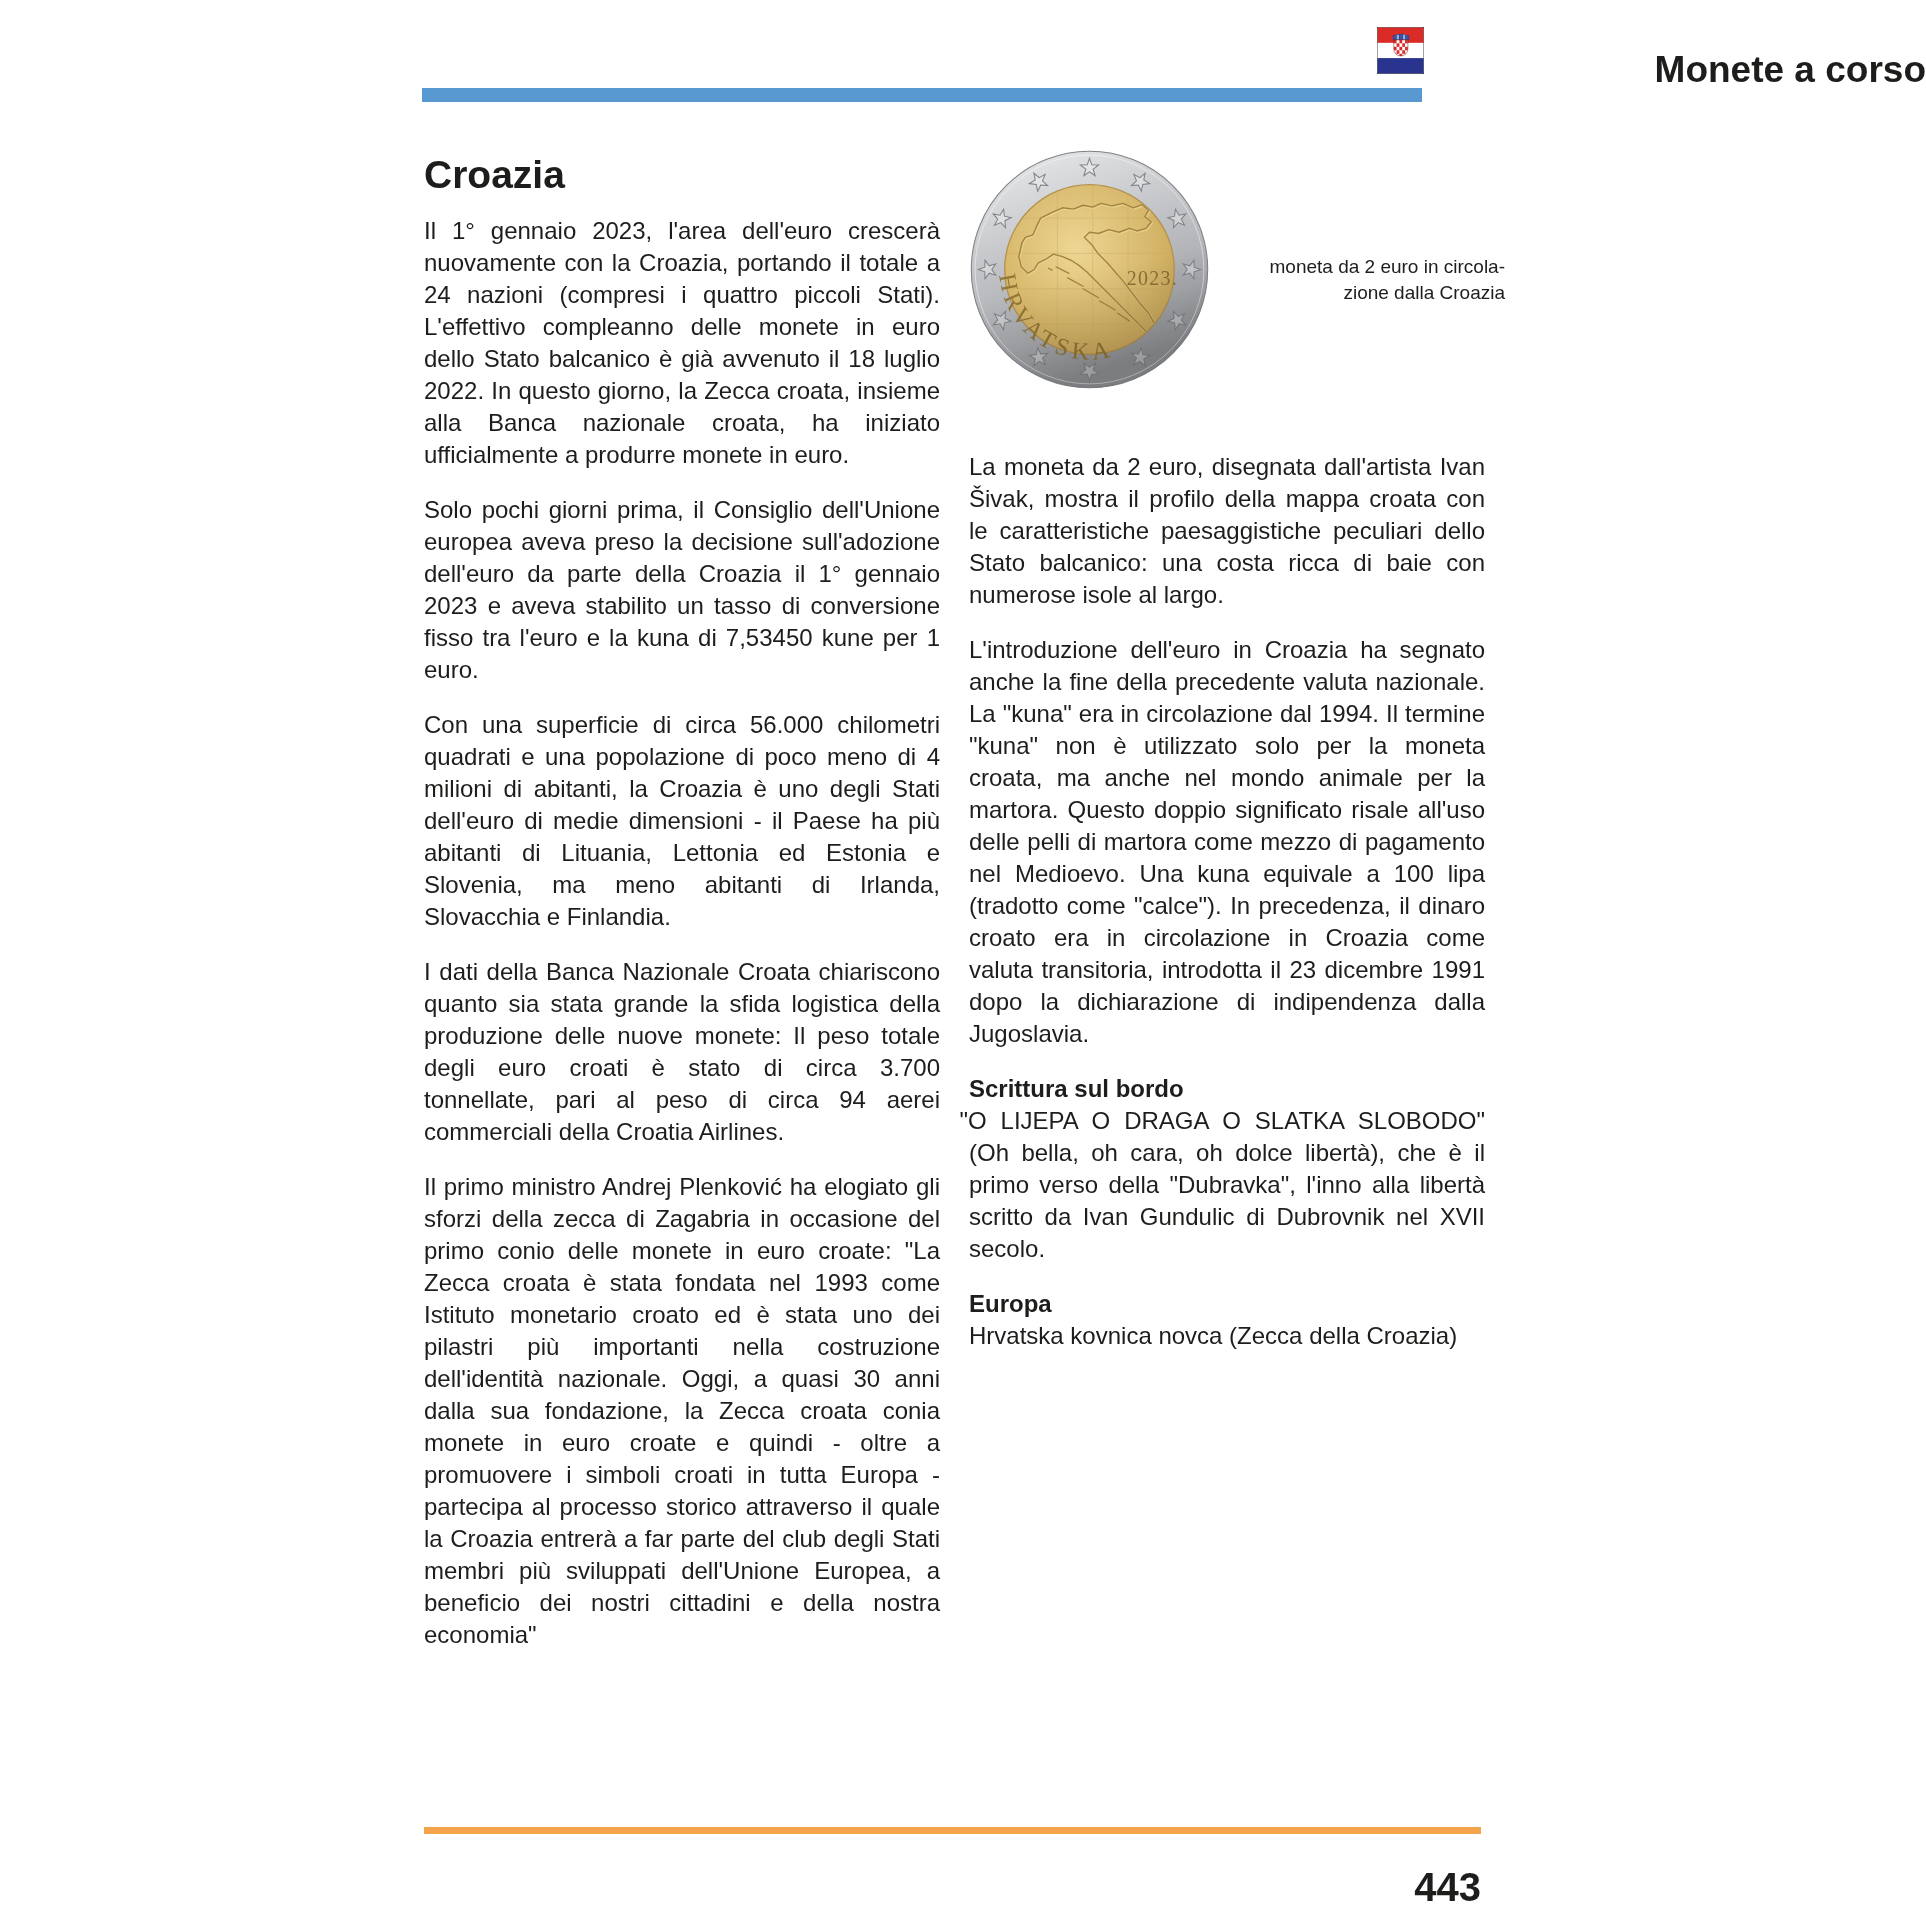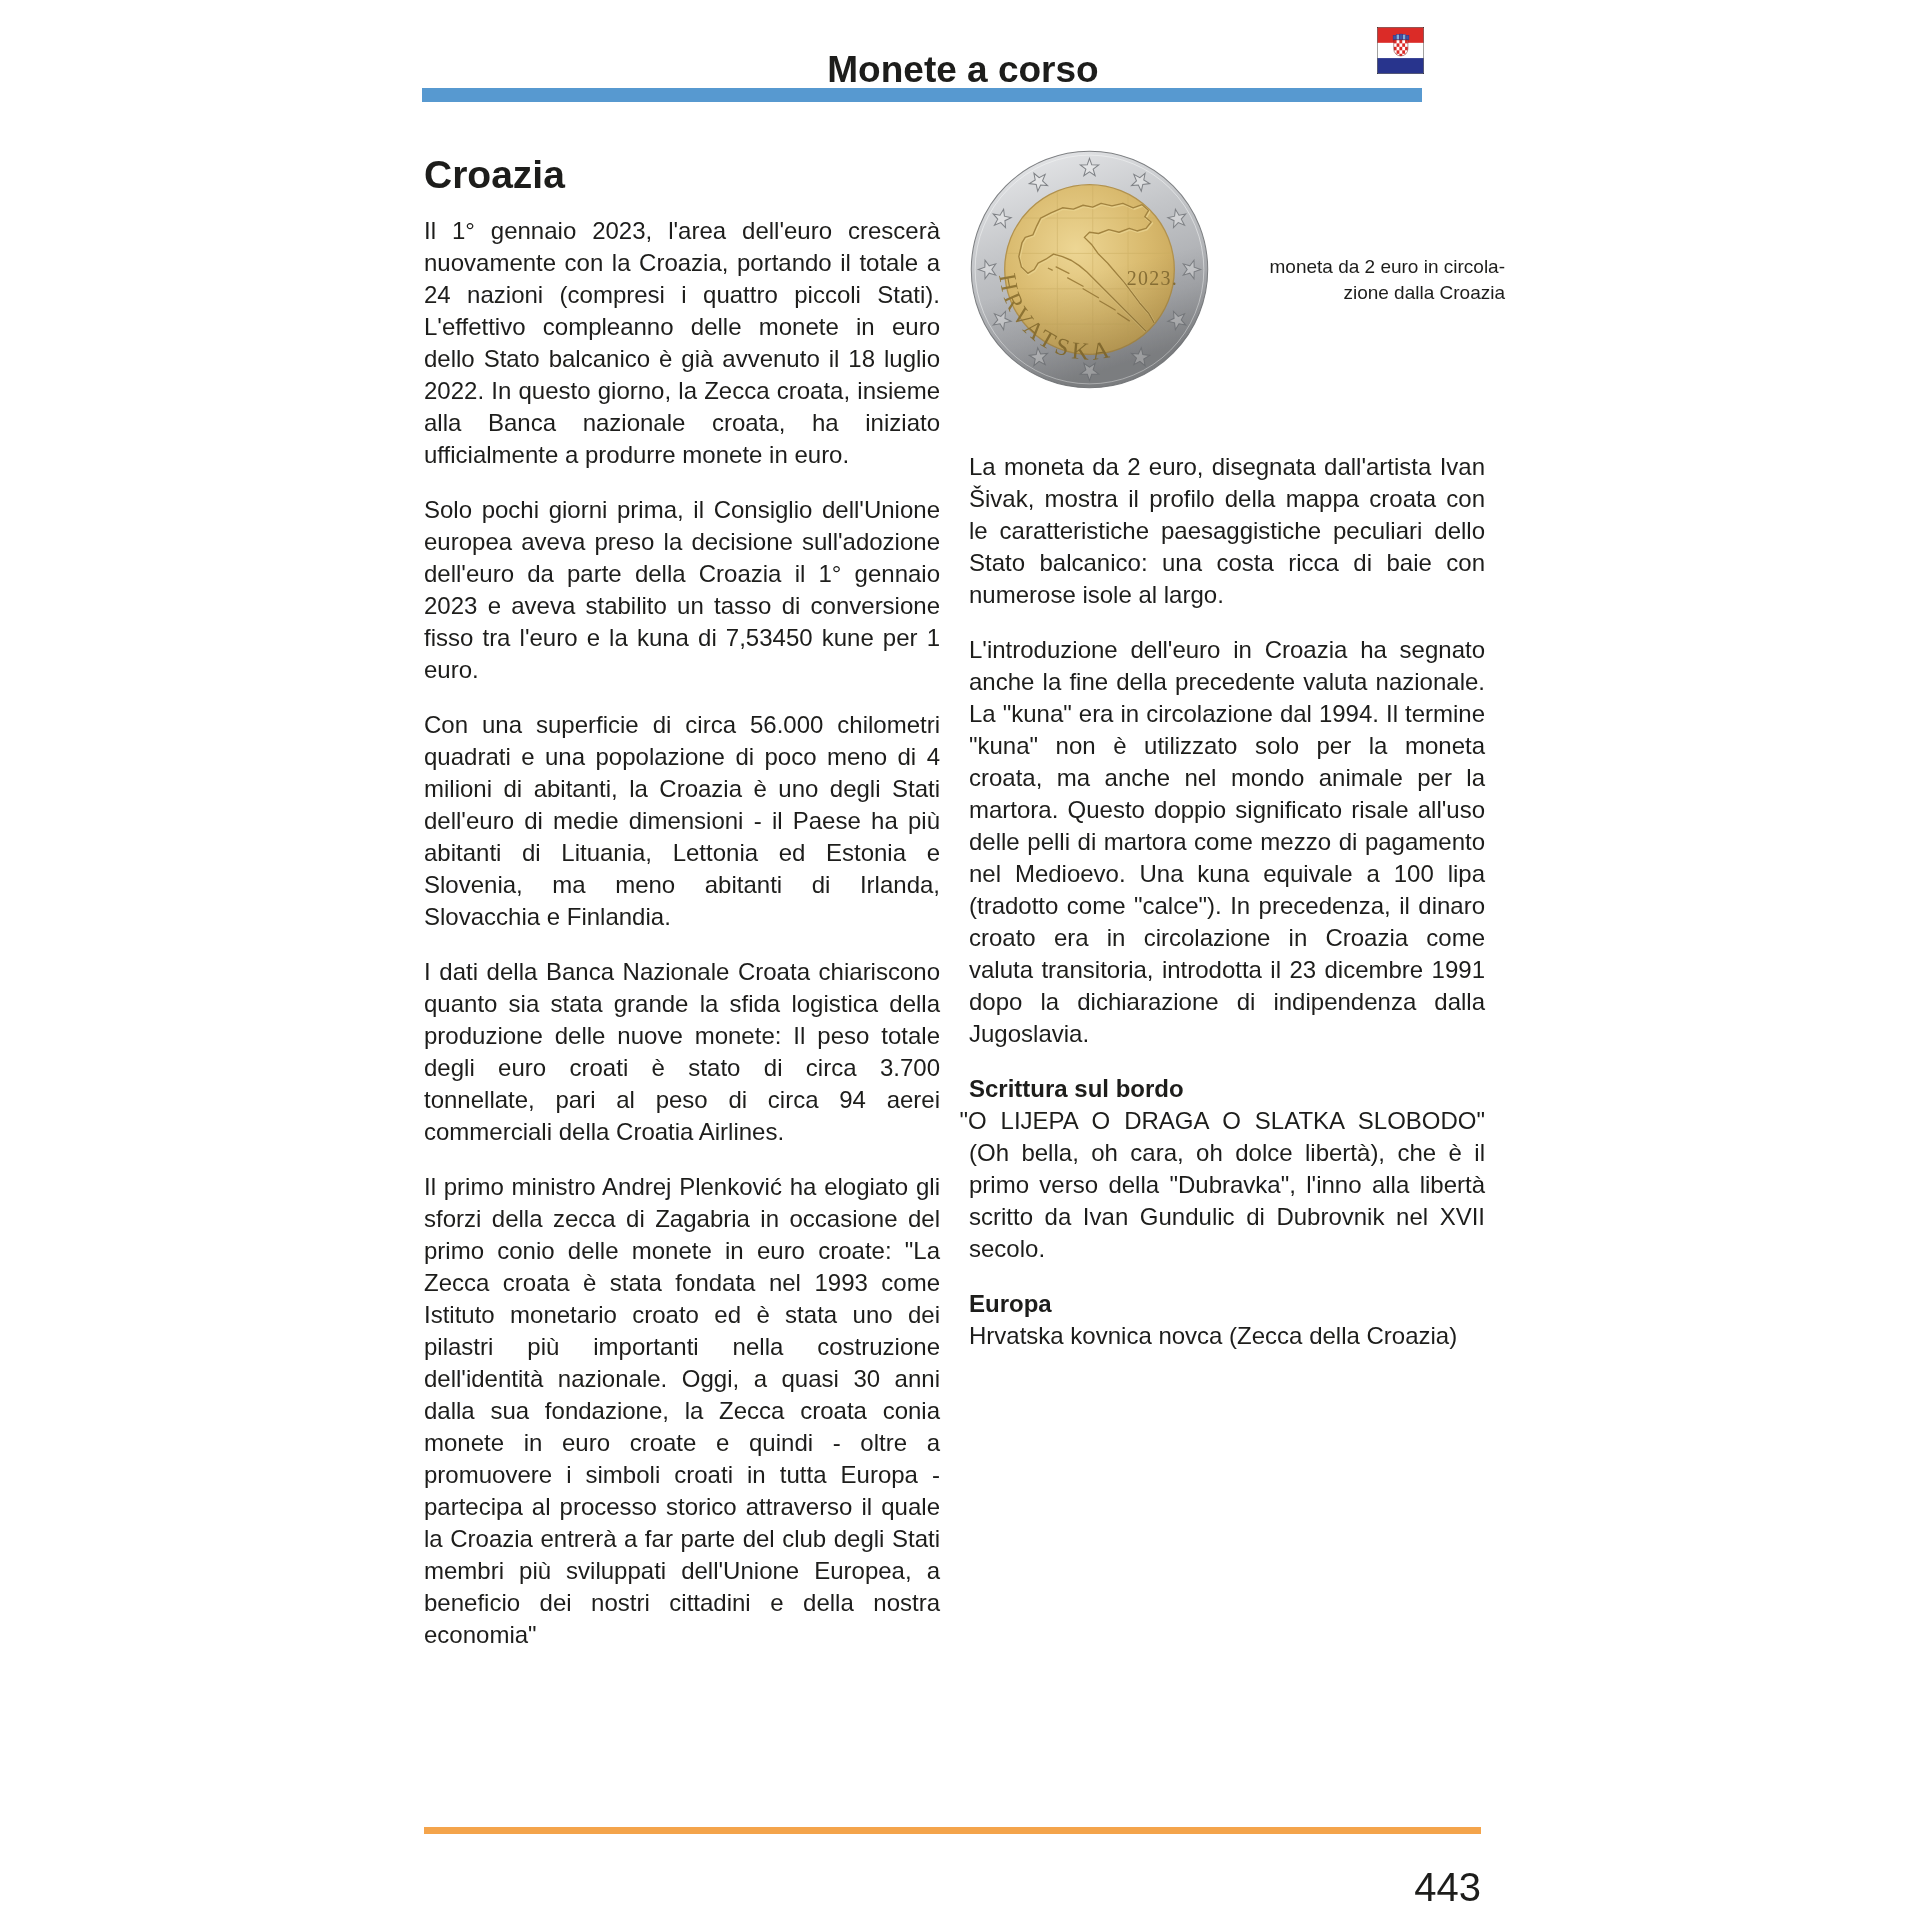--- a/index.html
+++ b/index.html
@@ -1,20 +1,20 @@
 <!DOCTYPE html>
 <html style="font-size:10.3px"><head>
 <meta charset="utf-8">
 <style>
   html,body{margin:0;padding:0;background:#ffffff;}
   .page{position:relative;width:1926px;height:1926px;background:#ffffff;
         font-family:"Liberation Sans",sans-serif;color:#1d1d1b;overflow:hidden;}
 
   
-  .header-title{position:absolute;top:49px;left:0;right:0;text-align:center;
+  .header-title{position:absolute;top:49px;left:0;right:0;text-align:right;
                 font-size:37px;font-weight:bold;letter-spacing:0px;color:#1d1d1b;}
   .header-bar{position:absolute;left:422px;top:88px;width:1000px;height:13.5px;}
   .flag{position:absolute;left:1377px;top:27px;width:47px;height:47px;}
 
   
   .article-title{position:absolute;left:424px;top:153px;font-size:39px;font-weight:bold;}
   .col{position:absolute;width:516px;font-size:24px;line-height:32px;
        text-align:justify;text-justify:inter-word;}
   .col-left{left:424px;top:215px;}
   .col-right{left:969px;top:451px;}
@@ -24,21 +24,21 @@
   .section-heading{font-weight:bold;}
   .hang{text-indent:-9.6px;}
 
   
   .coin{position:absolute;left:961px;top:141px;width:257px;height:257px;}
   .coin-caption{position:absolute;left:1229px;top:254px;width:276px;
                 font-size:19px;line-height:26px;white-space:pre-line;text-align:right;}
 
   
   .footer-rule{position:absolute;left:424px;top:1827px;width:1057px;height:7px;}
-  .page-number{position:absolute;right:445px;top:1865px;font-size:40px;font-weight:normal;}
+  .page-number{position:absolute;right:445px;top:1865px;font-size:40px;font-weight:bold;}
 </style>
 </head>
 <body>
 
 <div class="page">
 
   <div class="header-title">Monete a corso</div>
 
   <svg class="flag" viewBox="0 0 73 73">
     <rect x="0" y="0" width="73" height="73" fill="#ffffff" stroke="#1d1d1b" stroke-width="2"></rect>

